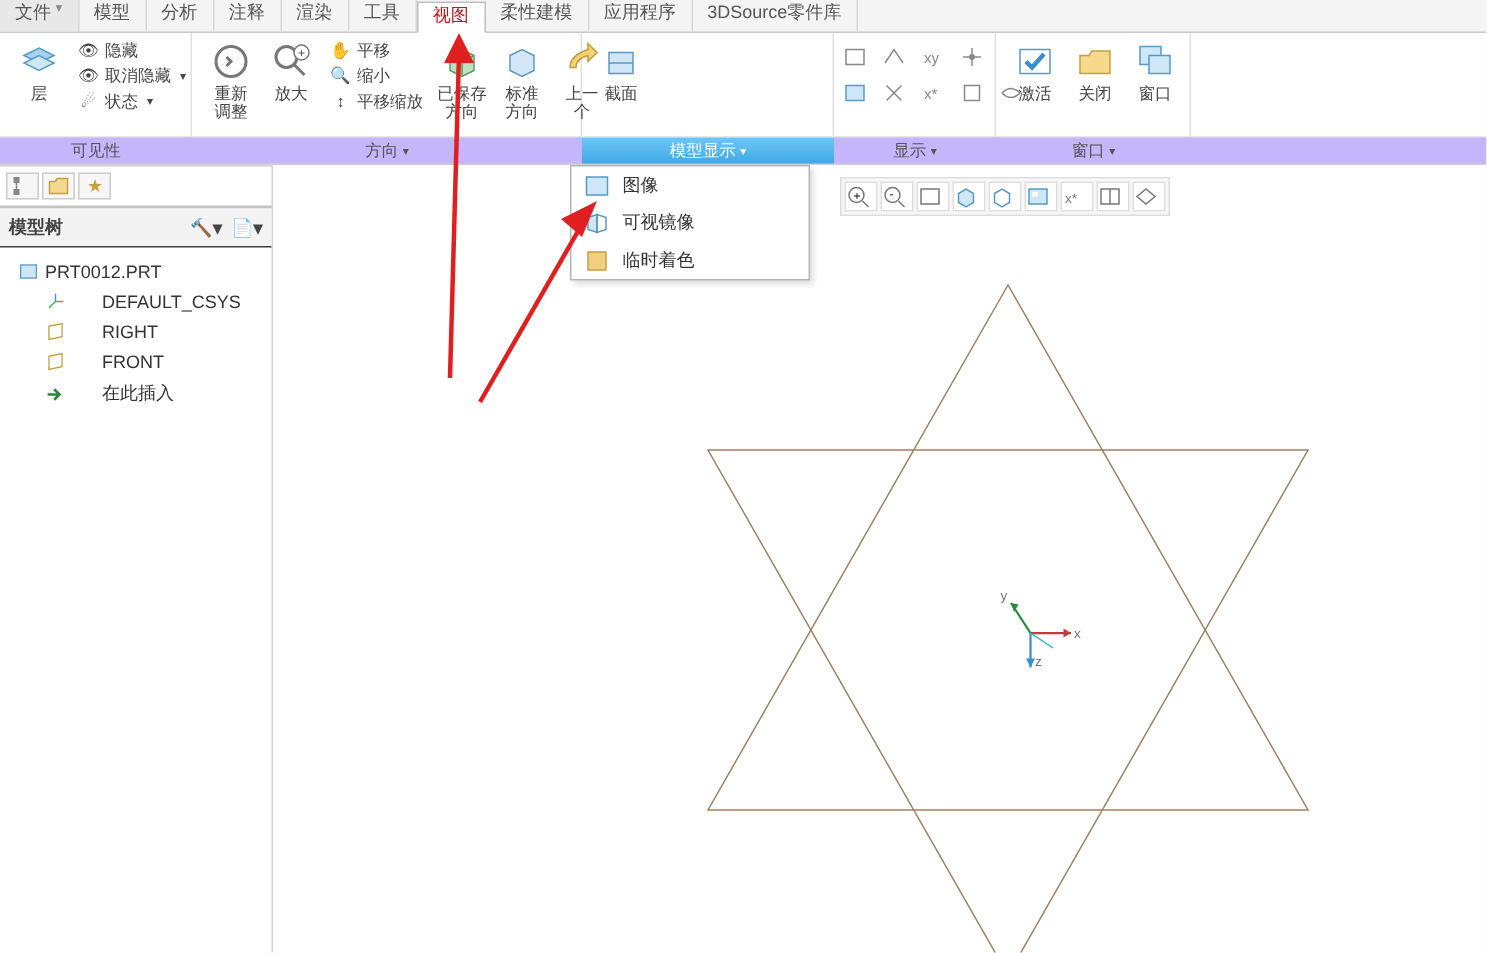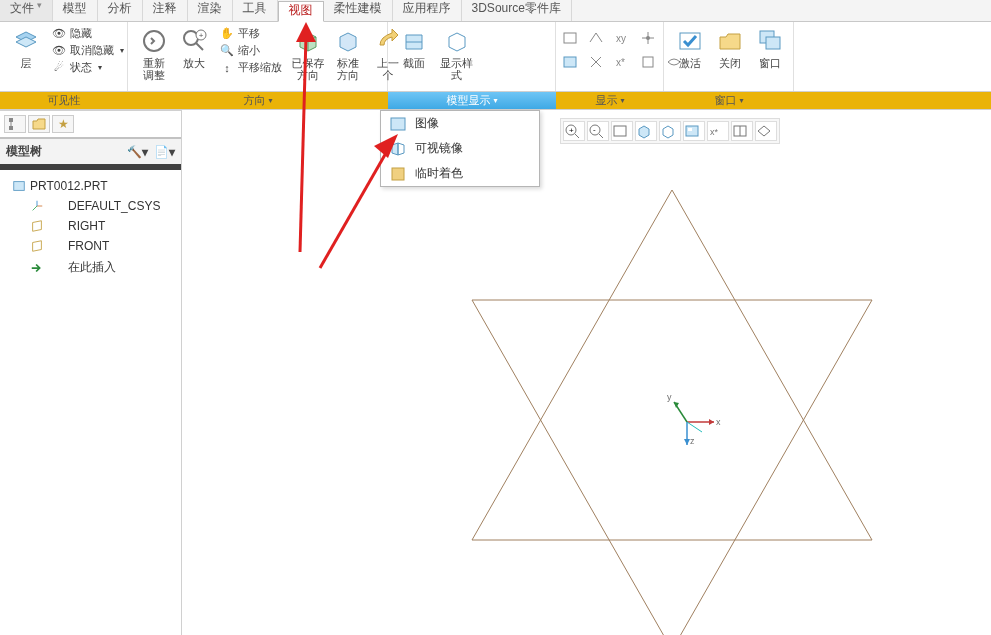--- a/index.html
+++ b/index.html
@@ -15,30 +15,30 @@
 
 .ribbon { display: flex; height: 70px; background: #fff; border-bottom: 1px solid #d0d0d0; }
 .group { display: flex; padding: 3px 6px 0 6px; border-right: 1px solid #e0e0e0; }
 .big-btn { display: flex; flex-direction: column; align-items: center; justify-content: flex-start; padding: 2px 6px; cursor: pointer; min-width: 40px; }
 .big-btn .ic { width: 28px; height: 28px; display: flex; align-items: center; justify-content: center; }
 .big-btn .lbl { font-size: 11px; color: #444; margin-top: 2px; text-align: center; line-height: 1.1; white-space: pre; }
 .small-btns { display: flex; flex-direction: column; justify-content: flex-start; gap: 0px; padding: 0 4px; }
 .small-btn { display: flex; align-items: center; gap: 4px; font-size: 11px; color: #444; padding: 1px 2px; cursor: pointer; white-space: nowrap; }
 .small-btn .ic { width: 14px; height: 14px; display: inline-flex; align-items: center; justify-content: center; }
 
-.group-labels { display: flex; height: 18px; background: #eab308; border-bottom: 1px solid #d0d0d0; }
+.group-labels { display: flex; height: 18px; background: #c4b5fd; border-bottom: 1px solid #d0d0d0; }
 .glabel { font-size: 11px; color: #555; display: flex; align-items: center; justify-content: center; position: relative; }
 .glabel.highlight { background: linear-gradient(#6ec5f5, #3fa9e5); color: #fff; }
 .glabel .chev { margin-left: 3px; font-size: 8px; }
 
 
 .left-panel { position: absolute; left: 0; top: 110px; width: 182px; height: 525px; background: #fff; border-right: 1px solid #d0d0d0; border-top: 1px solid #d0d0d0;}
 .lp-tabs { display: flex; gap: 2px; padding: 4px; border-bottom: 2px solid #c2c2c2; }
 .lp-tab { width: 22px; height: 18px; border: 1px solid #ccc; background: #f6f6f6; display: flex; align-items: center; justify-content: center; cursor: pointer; }
-.lp-header { display: flex; align-items: center; justify-content: space-between; padding: 4px 6px; background: #f3f3f3; border-bottom: 6px solid #404040; font-weight: bold; color: #444; }
+.lp-header { display: flex; align-items: center; justify-content: space-between; padding: 4px 6px; background: #f3f3f3; border-bottom: 1px solid #404040; font-weight: bold; color: #444; }
 .lp-header .tools { display: flex; gap: 6px; }
 .tree { padding: 6px 4px; }
 .tree-item { display: flex; align-items: center; gap: 4px; padding: 3px 4px 3px 8px; color: #333; font-size: 12px; cursor: pointer; }
 .tree-item.child { padding-left: 26px; gap: 24px; }
 .tree-item .ic { width: 14px; height: 14px; display: inline-flex; align-items: center; justify-content: center; }
 
 
 .canvas { position: absolute; left: 182px; top: 110px; right: 0; bottom: 0; background: #fff; }
 .toolbar-strip { position: absolute; left: 378px; top: 8px; display: flex; gap: 2px; background: #f7f7f7; padding: 2px; border: 1px solid #ddd; }
 .ts-btn { width: 22px; height: 20px; border: 1px solid #ddd; background: #fff; display: flex; align-items: center; justify-content: flex-start; cursor: pointer; }
@@ -198,29 +198,20 @@
   <div class="group" style="width:168px">
     <div class="big-btn">
       <span class="ic">
         <svg class="i28" viewBox="0 0 28 28">
             <path d="M6 8 L22 8 L22 22 L6 22 Z" fill="#cde7f7" stroke="#5a99c2"></path>
             <line x1="6" y1="15" x2="22" y2="15" stroke="#5a99c2"></line>
           </svg>
       </span>
       <span class="lbl">截面</span>
     </div>
-    <div class="big-btn">
-      <span class="ic">
-        <svg class="i28" viewBox="0 0 28 28">
-            <path d="M6 10 L14 6 L22 10 L22 20 L14 24 L6 20 Z" fill="none" stroke="#5a99c2"></path>
-          </svg>
-      </span>
-      <span class="lbl">显示样
-式</span>
-    </div>
   </div>
 
   <div class="group" style="width:108px; flex-wrap:wrap; align-content:flex-start; padding-top:6px">
     <div style="display:flex;gap:4px;">
       <span class="ts-btn" style="border:none;background:none">
           <svg class="i16" viewBox="0 0 16 16">
             <rect x="2" y="3" width="12" height="10" fill="none" stroke="#888"></rect>
           </svg>
         </span>
       <span class="ts-btn" style="border:none;background:none">

